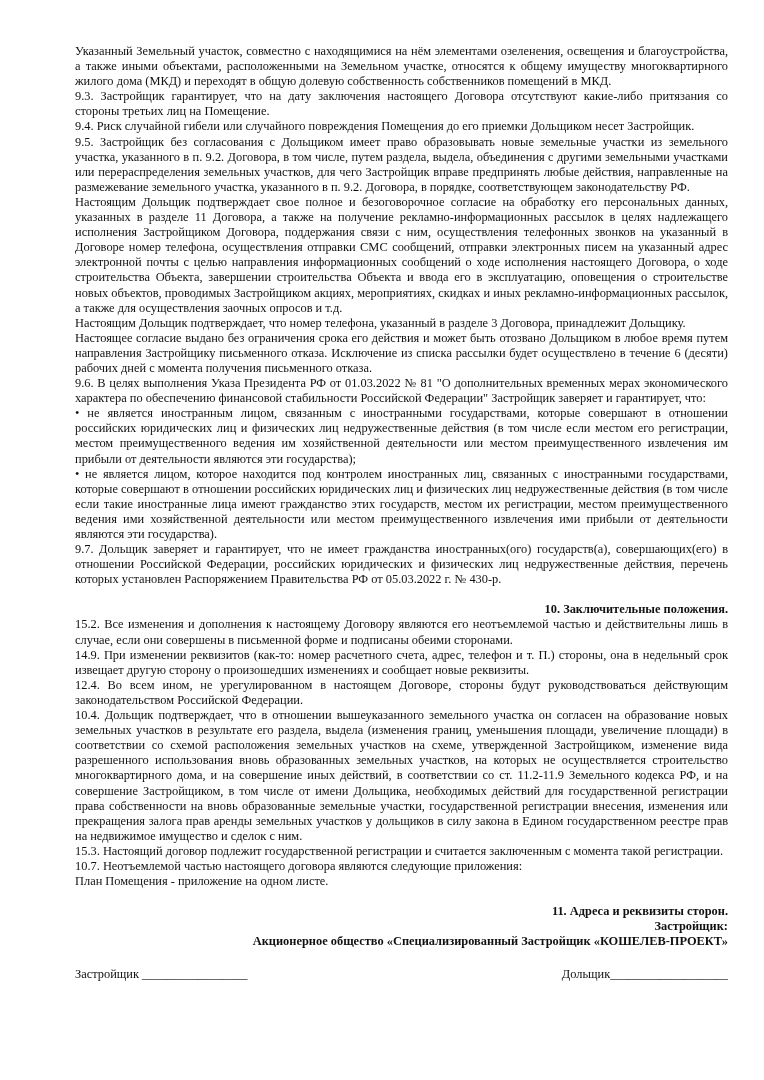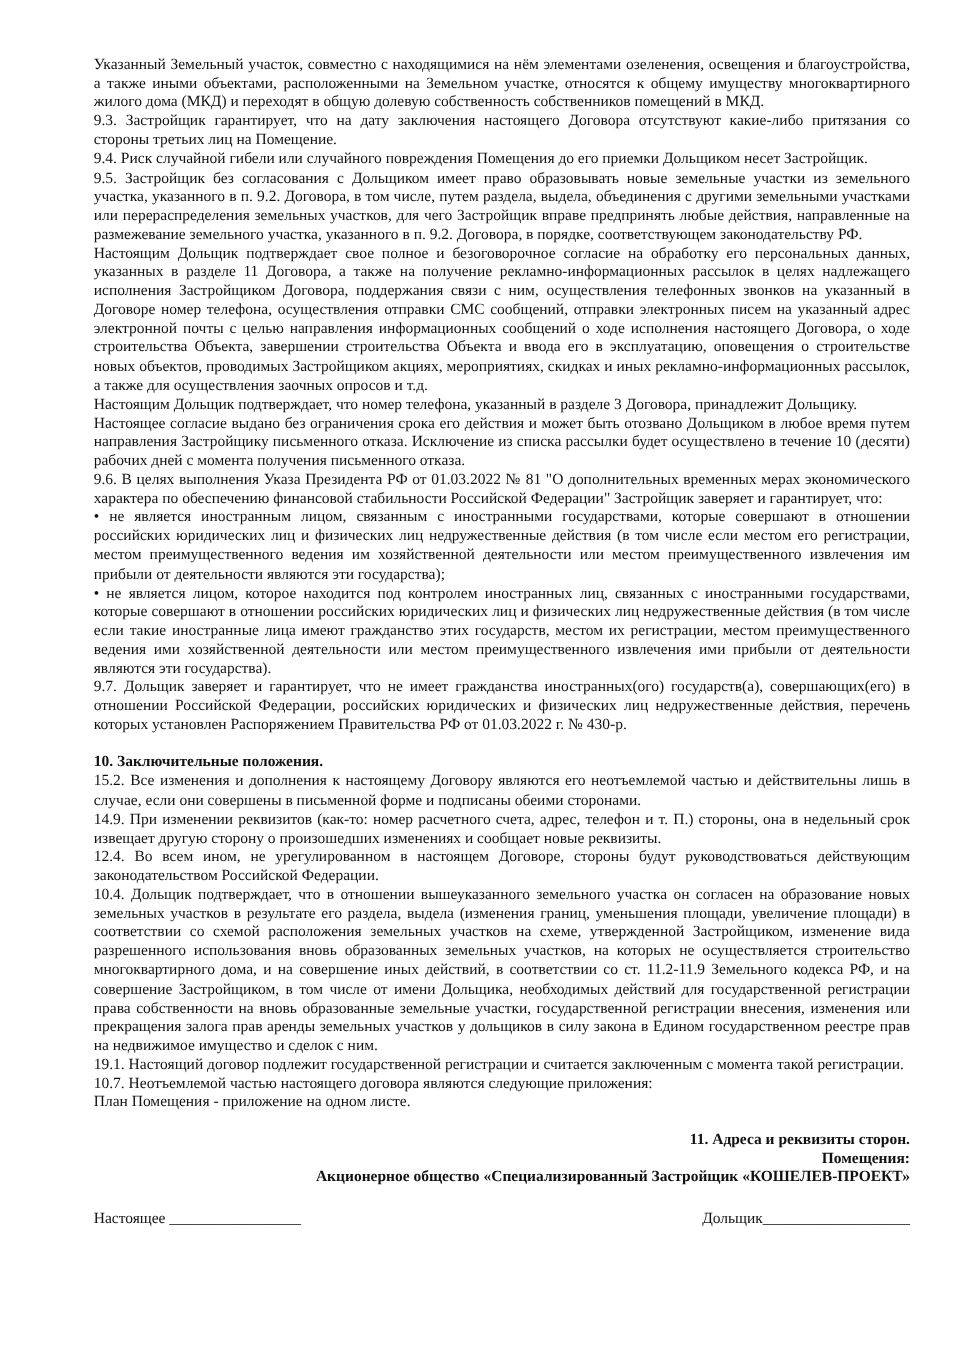--- a/index.html
+++ b/index.html
@@ -10,65 +10,65 @@
     box-sizing: border-box;
     padding: 44px 36px 0 75px;
     font-family: "Liberation Serif", serif;
     font-size: 12.4px;
     line-height: 15.1px;
     color: #111;
   }
   .p { margin: 0; text-align: justify; text-align-last: left; }
   .gap { height: 15px; }
   .heading {
-    margin: 0; text-align: left; font-weight: bold;
+    margin: 0; text-align: right; font-weight: bold;
   }
   .bold { font-weight: bold; margin: 0; text-align: right; }
   .sign-row {
     display: flex; justify-content: space-between;
     margin-top: 18px;
   }
   .sign { white-space: pre; }
 </style>
 </head>
 <body>
 
 <div class="page">
   <div>
     <p class="p">Указанный Земельный участок, совместно с находящимися на нём элементами озеленения, освещения и благоустройства, а также иными объектами, расположенными на Земельном участке, относятся к общему имуществу многоквартирного жилого дома (МКД) и переходят в общую долевую собственность собственников помещений в МКД.</p>
     <p class="p">9.3. Застройщик гарантирует, что на дату заключения настоящего Договора отсутствуют какие-либо притязания со стороны третьих лиц на Помещение.</p>
     <p class="p">9.4. Риск случайной гибели или случайного повреждения Помещения до его приемки Дольщиком несет Застройщик.</p>
     <p class="p">9.5. Застройщик без согласования с Дольщиком имеет право образовывать новые земельные участки из земельного участка, указанного в п. 9.2. Договора, в том числе, путем раздела, выдела, объединения с другими земельными участками или перераспределения земельных участков, для чего Застройщик вправе предпринять любые действия, направленные на размежевание земельного участка, указанного в п. 9.2. Договора, в порядке, соответствующем законодательству РФ.</p>
     <p class="p">Настоящим Дольщик подтверждает свое полное и безоговорочное согласие на обработку его персональных данных, указанных в разделе 11 Договора, а также  на получение рекламно-информационных рассылок в целях надлежащего исполнения Застройщиком Договора, поддержания связи с ним, осуществления телефонных звонков на указанный в Договоре номер  телефона, осуществления отправки СМС сообщений, отправки электронных писем на указанный адрес электронной почты с целью направления информационных сообщений о ходе исполнения настоящего Договора, о ходе строительства Объекта, завершении строительства Объекта и ввода его в эксплуатацию, оповещения о строительстве новых объектов, проводимых Застройщиком  акциях, мероприятиях, скидках и иных рекламно-информационных рассылок, а также для осуществления заочных опросов и т.д.</p>
     <p class="p">Настоящим Дольщик подтверждает, что номер телефона, указанный в разделе 3 Договора, принадлежит Дольщику.</p>
-    <p class="p">Настоящее согласие выдано без ограничения срока его действия и может быть отозвано Дольщиком в любое время путем направления Застройщику письменного отказа. Исключение из списка рассылки будет осуществлено в течение 10 (десяти) рабочих дней с момента получения письменного отказа.</p>
+    <p class="p">Настоящее согласие выдано без ограничения срока его действия и может быть отозвано Дольщиком в любое время путем направления Застройщику письменного отказа. Исключение из списка рассылки будет осуществлено в течение 6 (десяти) рабочих дней с момента получения письменного отказа.</p>
     <p class="p">9.6. В целях выполнения Указа Президента РФ от 01.03.2022 № 81 "О дополнительных временных мерах экономического характера по обеспечению финансовой стабильности Российской Федерации" Застройщик заверяет и гарантирует, что:</p>
     <p class="p">• не является иностранным лицом, связанным с иностранными государствами, которые совершают в отношении российских юридических лиц и физических лиц недружественные действия (в том числе если местом его регистрации, местом преимущественного ведения им хозяйственной деятельности или местом преимущественного извлечения им прибыли от деятельности являются эти государства);</p>
     <p class="p">• не является лицом, которое находится под контролем иностранных лиц, связанных с иностранными государствами, которые совершают в отношении российских юридических лиц и физических лиц недружественные действия (в том числе если такие иностранные лица имеют гражданство этих государств, местом их регистрации, местом преимущественного ведения ими хозяйственной деятельности или местом преимущественного извлечения ими прибыли от деятельности являются эти государства).</p>
-    <p class="p">9.7. Дольщик заверяет и гарантирует, что не имеет гражданства иностранных(ого) государств(а), совершающих(его) в отношении Российской Федерации, российских юридических и физических лиц недружественные действия, перечень которых установлен Распоряжением Правительства РФ от 01.03.2022 г. № 430-р.</p>
+    <p class="p">9.7. Дольщик заверяет и гарантирует, что не имеет гражданства иностранных(ого) государств(а), совершающих(его) в отношении Российской Федерации, российских юридических и физических лиц недружественные действия, перечень которых установлен Распоряжением Правительства РФ от 05.03.2022 г. № 430-р.</p>
   </div>
 
   <div class="gap"></div>
 
   <div>
     <p class="heading">10. Заключительные положения.</p>
     <p class="p">15.2. Все изменения и дополнения к настоящему Договору являются его неотъемлемой частью и действительны лишь в случае, если они совершены в письменной форме и подписаны обеими сторонами.</p>
     <p class="p">14.9. При изменении реквизитов (как-то: номер расчетного счета, адрес, телефон и т. П.) стороны, она в недельный срок извещает другую сторону о произошедших изменениях и сообщает новые реквизиты.</p>
     <p class="p">12.4. Во всем ином, не урегулированном в настоящем Договоре, стороны будут руководствоваться действующим законодательством Российской Федерации.</p>
     <p class="p">10.4. Дольщик подтверждает, что в отношении вышеуказанного земельного участка он согласен на образование новых земельных участков в результате его раздела, выдела (изменения границ, уменьшения площади, увеличение площади) в соответствии со схемой расположения земельных участков на схеме, утвержденной Застройщиком, изменение вида разрешенного использования вновь образованных земельных участков, на которых не осуществляется строительство многоквартирного дома, и на совершение иных действий, в соответствии со ст. 11.2-11.9 Земельного кодекса РФ, и на совершение Застройщиком, в том числе от имени Дольщика, необходимых действий для государственной регистрации права собственности на вновь образованные земельные участки, государственной регистрации внесения, изменения или прекращения залога прав аренды земельных участков у дольщиков в силу закона в Едином государственном реестре прав на недвижимое имущество и сделок с ним.</p>
-    <p class="p">19.1. Настоящий договор подлежит государственной регистрации и считается заключенным с момента такой регистрации.</p>
+    <p class="p">15.3. Настоящий договор подлежит государственной регистрации и считается заключенным с момента такой регистрации.</p>
     <p class="p">10.7. Неотъемлемой частью настоящего договора являются следующие приложения:</p>
     <p class="p">План Помещения  - приложение на одном листе.</p>
   </div>
 
   <div class="gap"></div>
 
   <div>
     <p class="bold">11. Адреса и реквизиты сторон.</p>
-    <p class="bold">Помещения:</p>
+    <p class="bold">Застройщик:</p>
     <p class="bold">Акционерное общество «Специализированный Застройщик «КОШЕЛЕВ-ПРОЕКТ»</p>
   </div>
 
   <div class="sign-row">
-    <span class="sign">Настоящее _________________</span>
+    <span class="sign">Застройщик _________________</span>
     <span class="sign">Дольщик___________________</span>
   </div>
 </div>
 
 </body></html>

